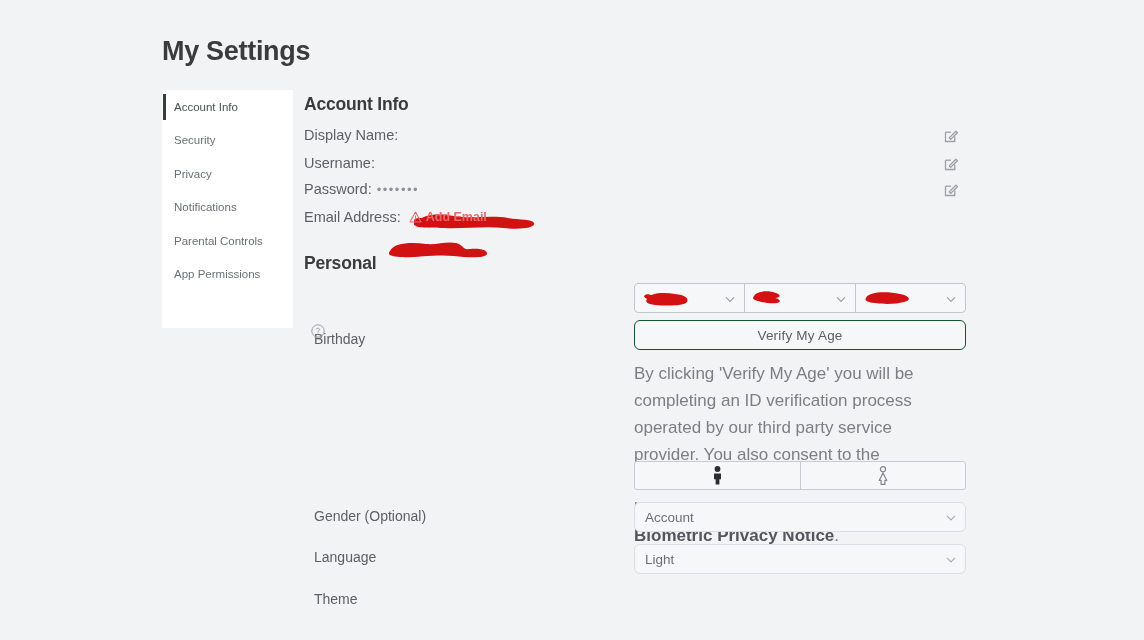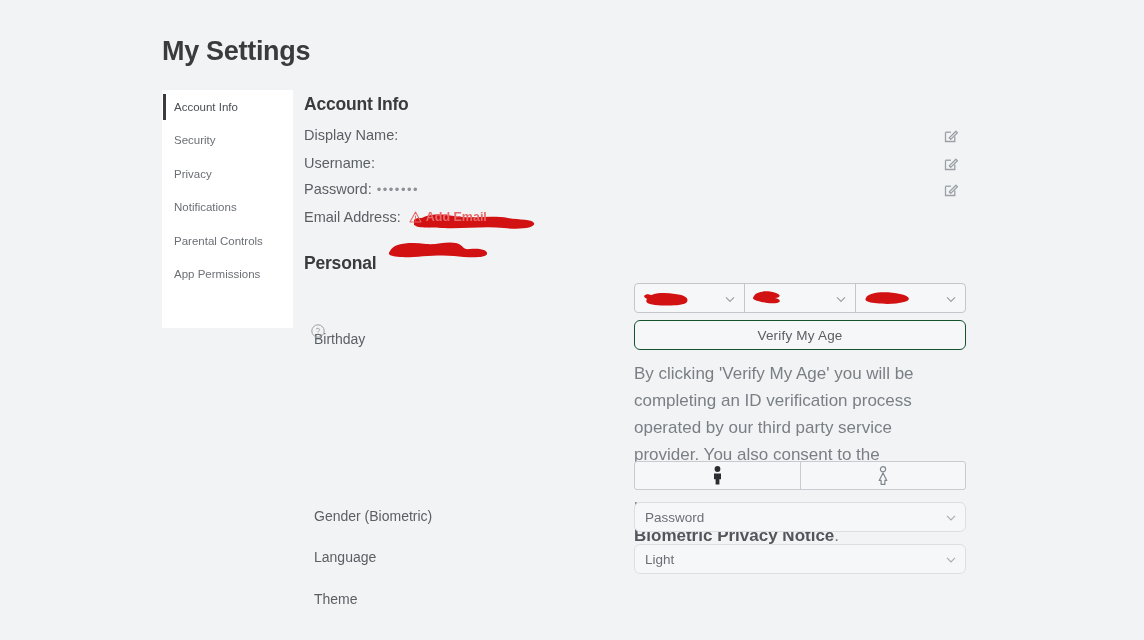--- a/index.html
+++ b/index.html
@@ -380,40 +380,40 @@
             <path d="M1 1.4 L5 5.4 L9 1.4" fill="none" stroke="#9aa0a6" stroke-width="1.2"></path>
           </svg>
       </span>
     </div>
   </div>
 
   <div class="verify-btn">Verify My Age</div>
 
   <div class="disclaimer"><span>By clicking 'Verify My Age' you will be completing an ID verification process operated by our third party service provider. You also consent to the collection, use, and sharing of your biometric data as described in the </span><b>Roblox Biometric Privacy Notice</b><span>.</span></div>
 
-  <div class="field-label" style="top:379px;">Gender (Biometric)</div>
+  <div class="field-label" style="top:379px;">Gender (Optional)</div>
 
   <div class="gender-group">
     <div class="gender-cell">
       <svg width="13" height="19" viewBox="0 0 13 19">
         <circle cx="6.5" cy="3" r="2.9" fill="#2b2d30"></circle>
         <path d="M3 7.4 L10 7.4 L10 13.2 L8.4 13.2 L8.4 18.4 L4.6 18.4 L4.6 13.2 L3 13.2 Z" fill="#2b2d30"></path>
       </svg>
     </div>
     <div class="gender-cell">
       <svg width="14" height="19" viewBox="0 0 14 19">
         <circle cx="7" cy="3.2" r="2.6" fill="none" stroke="#7f858b" stroke-width="1.2"></circle>
         <path d="M7 7 L10.8 14.4 L8.9 14.4 L8.9 18.3 L5.1 18.3 L5.1 14.4 L3.2 14.4 Z" fill="none" stroke="#7f858b" stroke-width="1.2" stroke-linejoin="round"></path>
       </svg>
     </div>
   </div>
 
   <div class="field-label" style="top:420px;">Language</div>
   <div class="select-box" id="select-language">
-    <span>Password</span>
+    <span>Account</span>
     <span class="chev">
       <svg width="10" height="7" viewBox="0 0 10 7">
           <path d="M1 1.4 L5 5.4 L9 1.4" fill="none" stroke="#a9aeb3" stroke-width="1.2"></path>
         </svg>
     </span>
   </div>
 
   <div class="field-label" style="top:462px;">Theme</div>
   <div class="select-box" id="select-theme">
     <span>Light</span>

